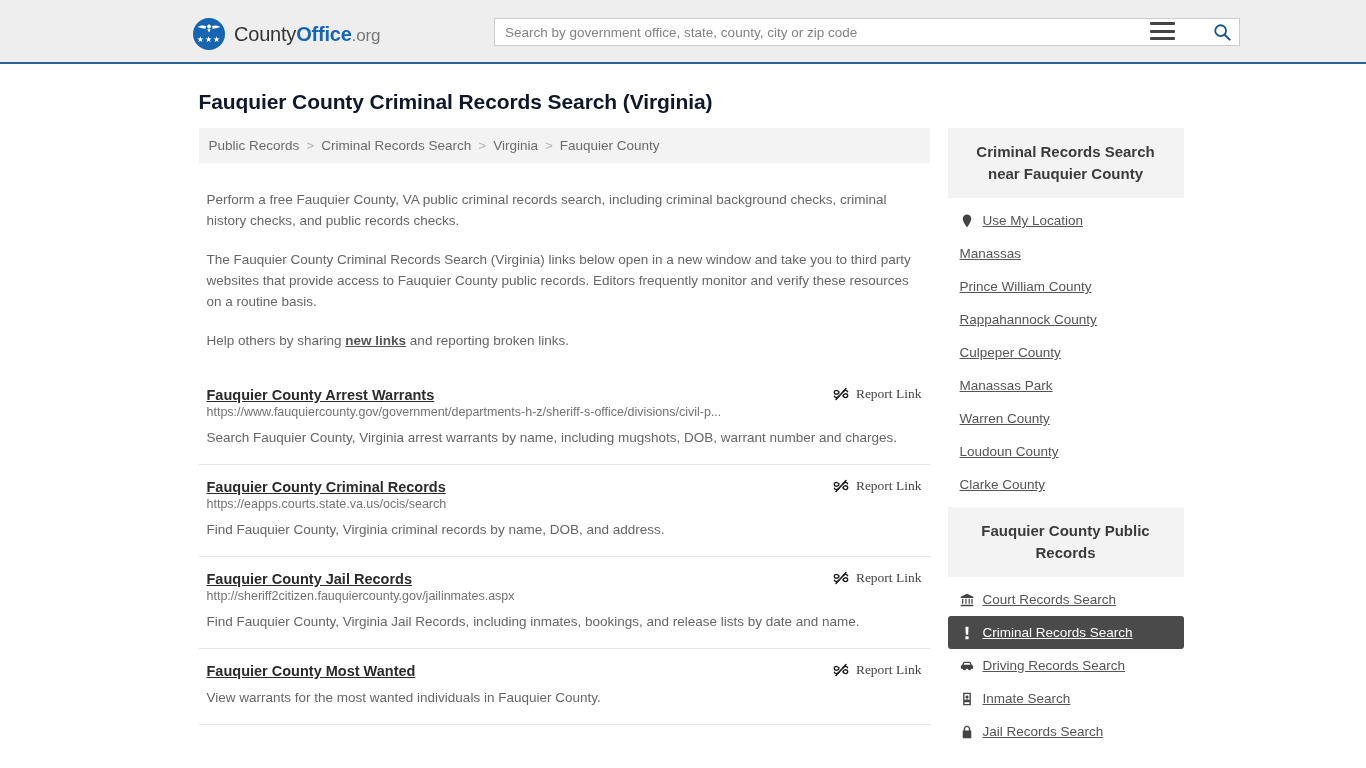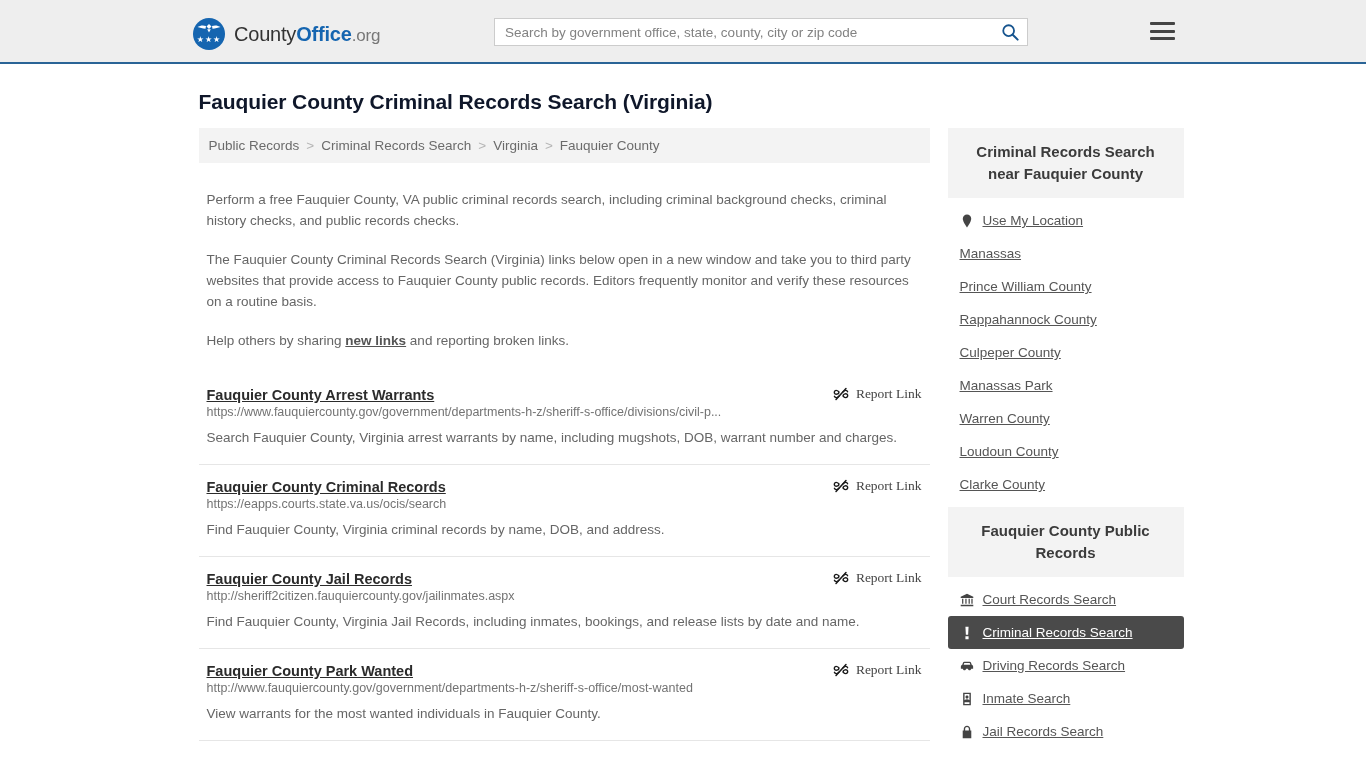--- a/index.html
+++ b/index.html
@@ -59,21 +59,21 @@
     white-space: nowrap;
   }
   .logo-text .t1 { color: #333333; }
   .logo-text .t2 { color: #1565b0; font-weight: bold; }
   .logo-text .t3 { color: #777777; font-size: 17px; }
 
   .search-wrap {
     position: absolute;
     left: 494px;
     top: 18px;
-    width: 534px;
+    width: 746px;
     height: 28px;
     background: #ffffff;
     border: 1px solid #cccccc;
     display: flex;
     align-items: flex-end;
   }
   .search-input {
     flex: 1;
     border: none;
     outline: none;
@@ -364,33 +364,32 @@
                   <path d="M3.4 15.2 L14.6 2.8" fill="none" stroke="#1a1a1a" stroke-width="1.7" stroke-linecap="round"></path>
                 </svg>
                 <span>Report Link</span>
               </div>
             </div>
             <div class="result-url">http://sheriff2citizen.fauquiercounty.gov/jailinmates.aspx</div>
             <div class="result-desc">Find Fauquier County, Virginia Jail Records, including inmates, bookings, and release lists by date and name.</div>
           </div>
           <div class="result">
             <div class="result-head">
-              <a class="result-title">Fauquier County Park Wanted</a>
+              <a class="result-title">Fauquier County Most Wanted</a>
               <div class="report-link">
                 <svg width="16" height="16" viewBox="0 0 18 18">
                   <path d="M6.6 6.6 C4.2 4.2 2.2 4.6 1.6 6.4 C1 8.2 2.6 9.6 4.4 9.2 C6 8.8 6.8 7.6 6.6 6.6 Z" fill="none" stroke="#1a1a1a" stroke-width="1.6" stroke-linecap="round"></path>
                   <path d="M11.4 11.4 C13.8 13.8 15.8 13.4 16.4 11.6 C17 9.8 15.4 8.4 13.6 8.8 C12 9.2 11.2 10.4 11.4 11.4 Z" fill="none" stroke="#1a1a1a" stroke-width="1.6" stroke-linecap="round"></path>
                   <path d="M6.6 11.4 C4.2 13.8 2.2 13.4 1.6 11.6" fill="none" stroke="#1a1a1a" stroke-width="1.6" stroke-linecap="round"></path>
                   <path d="M11.4 6.6 C13.8 4.2 15.8 4.6 16.4 6.4" fill="none" stroke="#1a1a1a" stroke-width="1.6" stroke-linecap="round"></path>
                   <path d="M3.4 15.2 L14.6 2.8" fill="none" stroke="#1a1a1a" stroke-width="1.7" stroke-linecap="round"></path>
                 </svg>
                 <span>Report Link</span>
               </div>
             </div>
-            <div class="result-url">http://www.fauquiercounty.gov/government/departments-h-z/sheriff-s-office/most-wanted</div>
             <div class="result-desc">View warrants for the most wanted individuals in Fauquier County.</div>
           </div>
           <div class="result"></div>
         </div>
     </div>
 
     <div class="col-side">
 
       <div class="side-box">
         <div class="side-head">Criminal Records Search near Fauquier County</div>

